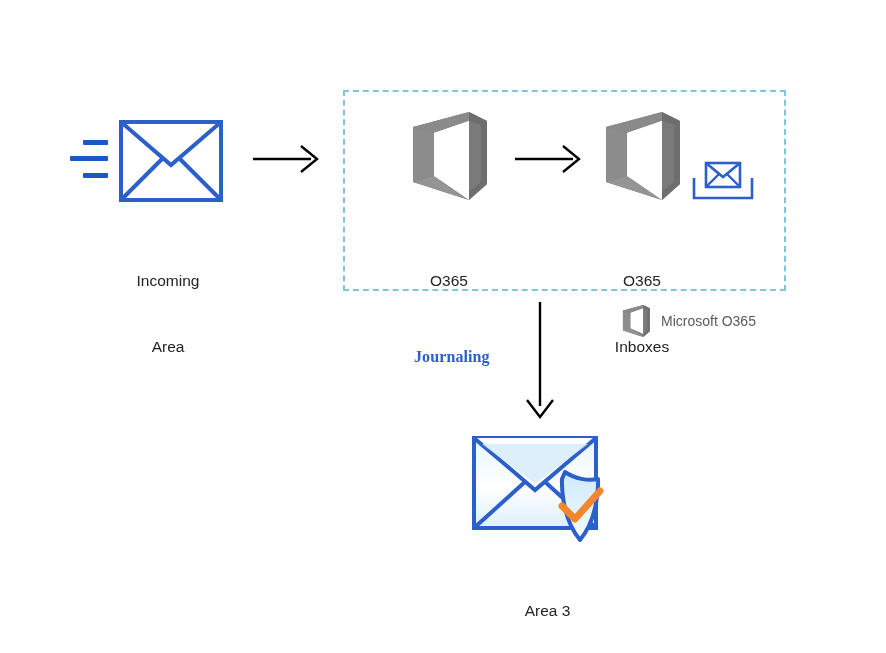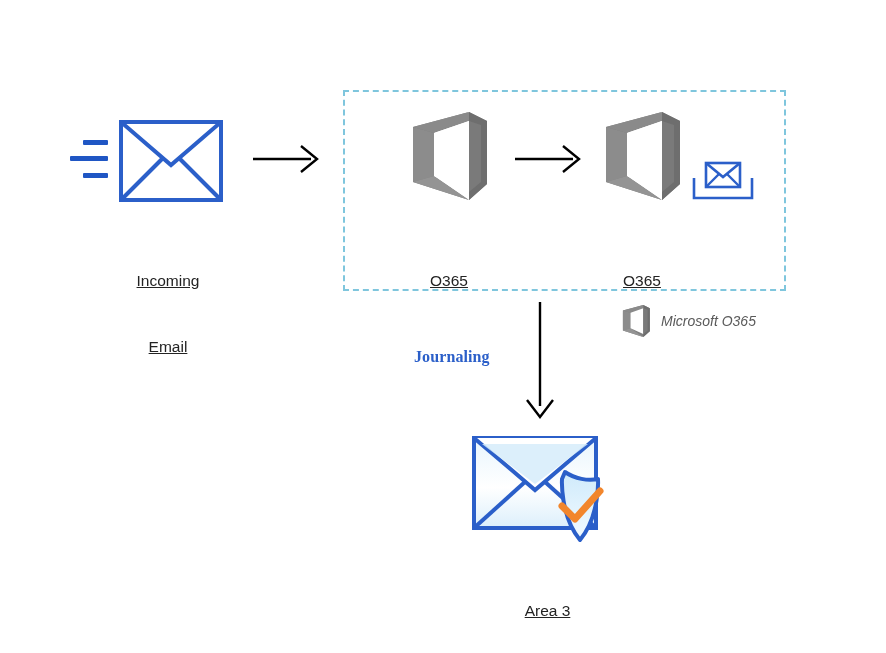--- a/index.html
+++ b/index.html
@@ -26,21 +26,21 @@
   
   .caption {
     position: absolute;
     text-align: center;
     font-size: 15.5px;
     line-height: 22px;
     color: #232323;
     white-space: pre;
     font-family: "Liberation Sans", sans-serif;
   }
-  .caption-line { display: block; text-decoration: underline; }
+  .caption-line { display: block; }
 
   
   #incoming-email-group { left: 70px; top: 115px; width: 175px; height: 100px; }
 
   .speed-lines { position: absolute; left: 0; top: 25px; width: 40px; height: 42px; }
   .speed-line {
     position: absolute;
     height: 5px;
     background: #1f56c4;
     border-radius: 1px;
@@ -69,21 +69,20 @@
     font-family: Liberation Serif, serif;
   }
 
   
   #ms-o365-legend {
     position: absolute;
     left: 620px; top: 303px;
     display: flex;
     align-items: center;
     gap: 9px;
-    font-style: italic;
   }
   #ms-o365-legend .legend-text {
     font-size: 14px;
     color: #5a5a5a;
     white-space: nowrap;
     font-family: "Liberation Sans", sans-serif;
   }
 
   svg { display: block; overflow: visible; }
 </style>
@@ -104,21 +103,21 @@
       <svg width="106" height="92" viewBox="0 0 106 92">
         <rect x="3" y="7" width="100" height="78" fill="#ffffff" stroke="#2b5fc9" stroke-width="4"></rect>
         <path d="M3 7 L53 50 L103 7" fill="none" stroke="#2b5fc9" stroke-width="4" stroke-linejoin="miter"></path>
         <path d="M3 85 L44 44" fill="none" stroke="#2b5fc9" stroke-width="4"></path>
         <path d="M103 85 L62 44" fill="none" stroke="#2b5fc9" stroke-width="4"></path>
       </svg>
     </div>
   </div>
   <div class="caption" style="left:88px; top:226px; width:160px;">
     <span class="caption-line">Incoming</span>
-    <span class="caption-line">Email</span>
+    <span class="caption-line">Area</span>
   </div>
 
   <div class="node" style="left:253px; top:143px;">
     <svg width="68" height="32" viewBox="0 0 68 32">
       <line x1="0" y1="16" x2="58" y2="16" stroke="#000000" stroke-width="2.4"></line>
       <path d="M48 3 L64 16 L48 29" fill="none" stroke="#000000" stroke-width="2.4" stroke-linecap="butt" stroke-linejoin="miter"></path>
     </svg>
   </div>
 
   <div class="node" style="left:405px; top:110px;">
@@ -164,20 +163,21 @@
       <path d="M2 18 L2 38 L60 38 L60 18" fill="#ffffff" stroke="#2b5fc9" stroke-width="2.6" stroke-linejoin="miter"></path>
       <rect x="14" y="3" width="34" height="24" fill="#ffffff" stroke="#2b5fc9" stroke-width="2.6"></rect>
       <path d="M14 3 L31 17 L48 3" fill="none" stroke="#2b5fc9" stroke-width="2.6" stroke-linejoin="miter"></path>
       <path d="M14 27 L27 14" fill="none" stroke="#2b5fc9" stroke-width="2.4"></path>
       <path d="M48 27 L35 14" fill="none" stroke="#2b5fc9" stroke-width="2.4"></path>
     </svg>
   </div>
 
   <div class="caption" style="left:562px; top:226px; width:160px;">
     <span class="caption-line">O365</span>
+    <span class="caption-line">Inboxes</span>
   </div>
 
   <div id="ms-o365-legend">
     <svg width="32" height="36" viewBox="0 0 88 92">
       <path d="M8 17 L64 2 L82 11 L82 74 L64 90 L8 72 Z" fill="#808080"></path>
       <path d="M8 17 L8 72 L29 66 L29 23 Z" fill="#8c8c8c"></path>
       <path d="M64 2 L82 11 L82 74 L64 90 Z" fill="#6e6e6e"></path>
       <path d="M8 72 L29 66 L64 90 Z" fill="#949494"></path>
       <path d="M8 17 L64 2 L64 11 L29 23 Z" fill="#8a8a8a"></path>
       <path d="M29 23 L64 11 L64 82 L29 66 Z" fill="#ffffff"></path>

